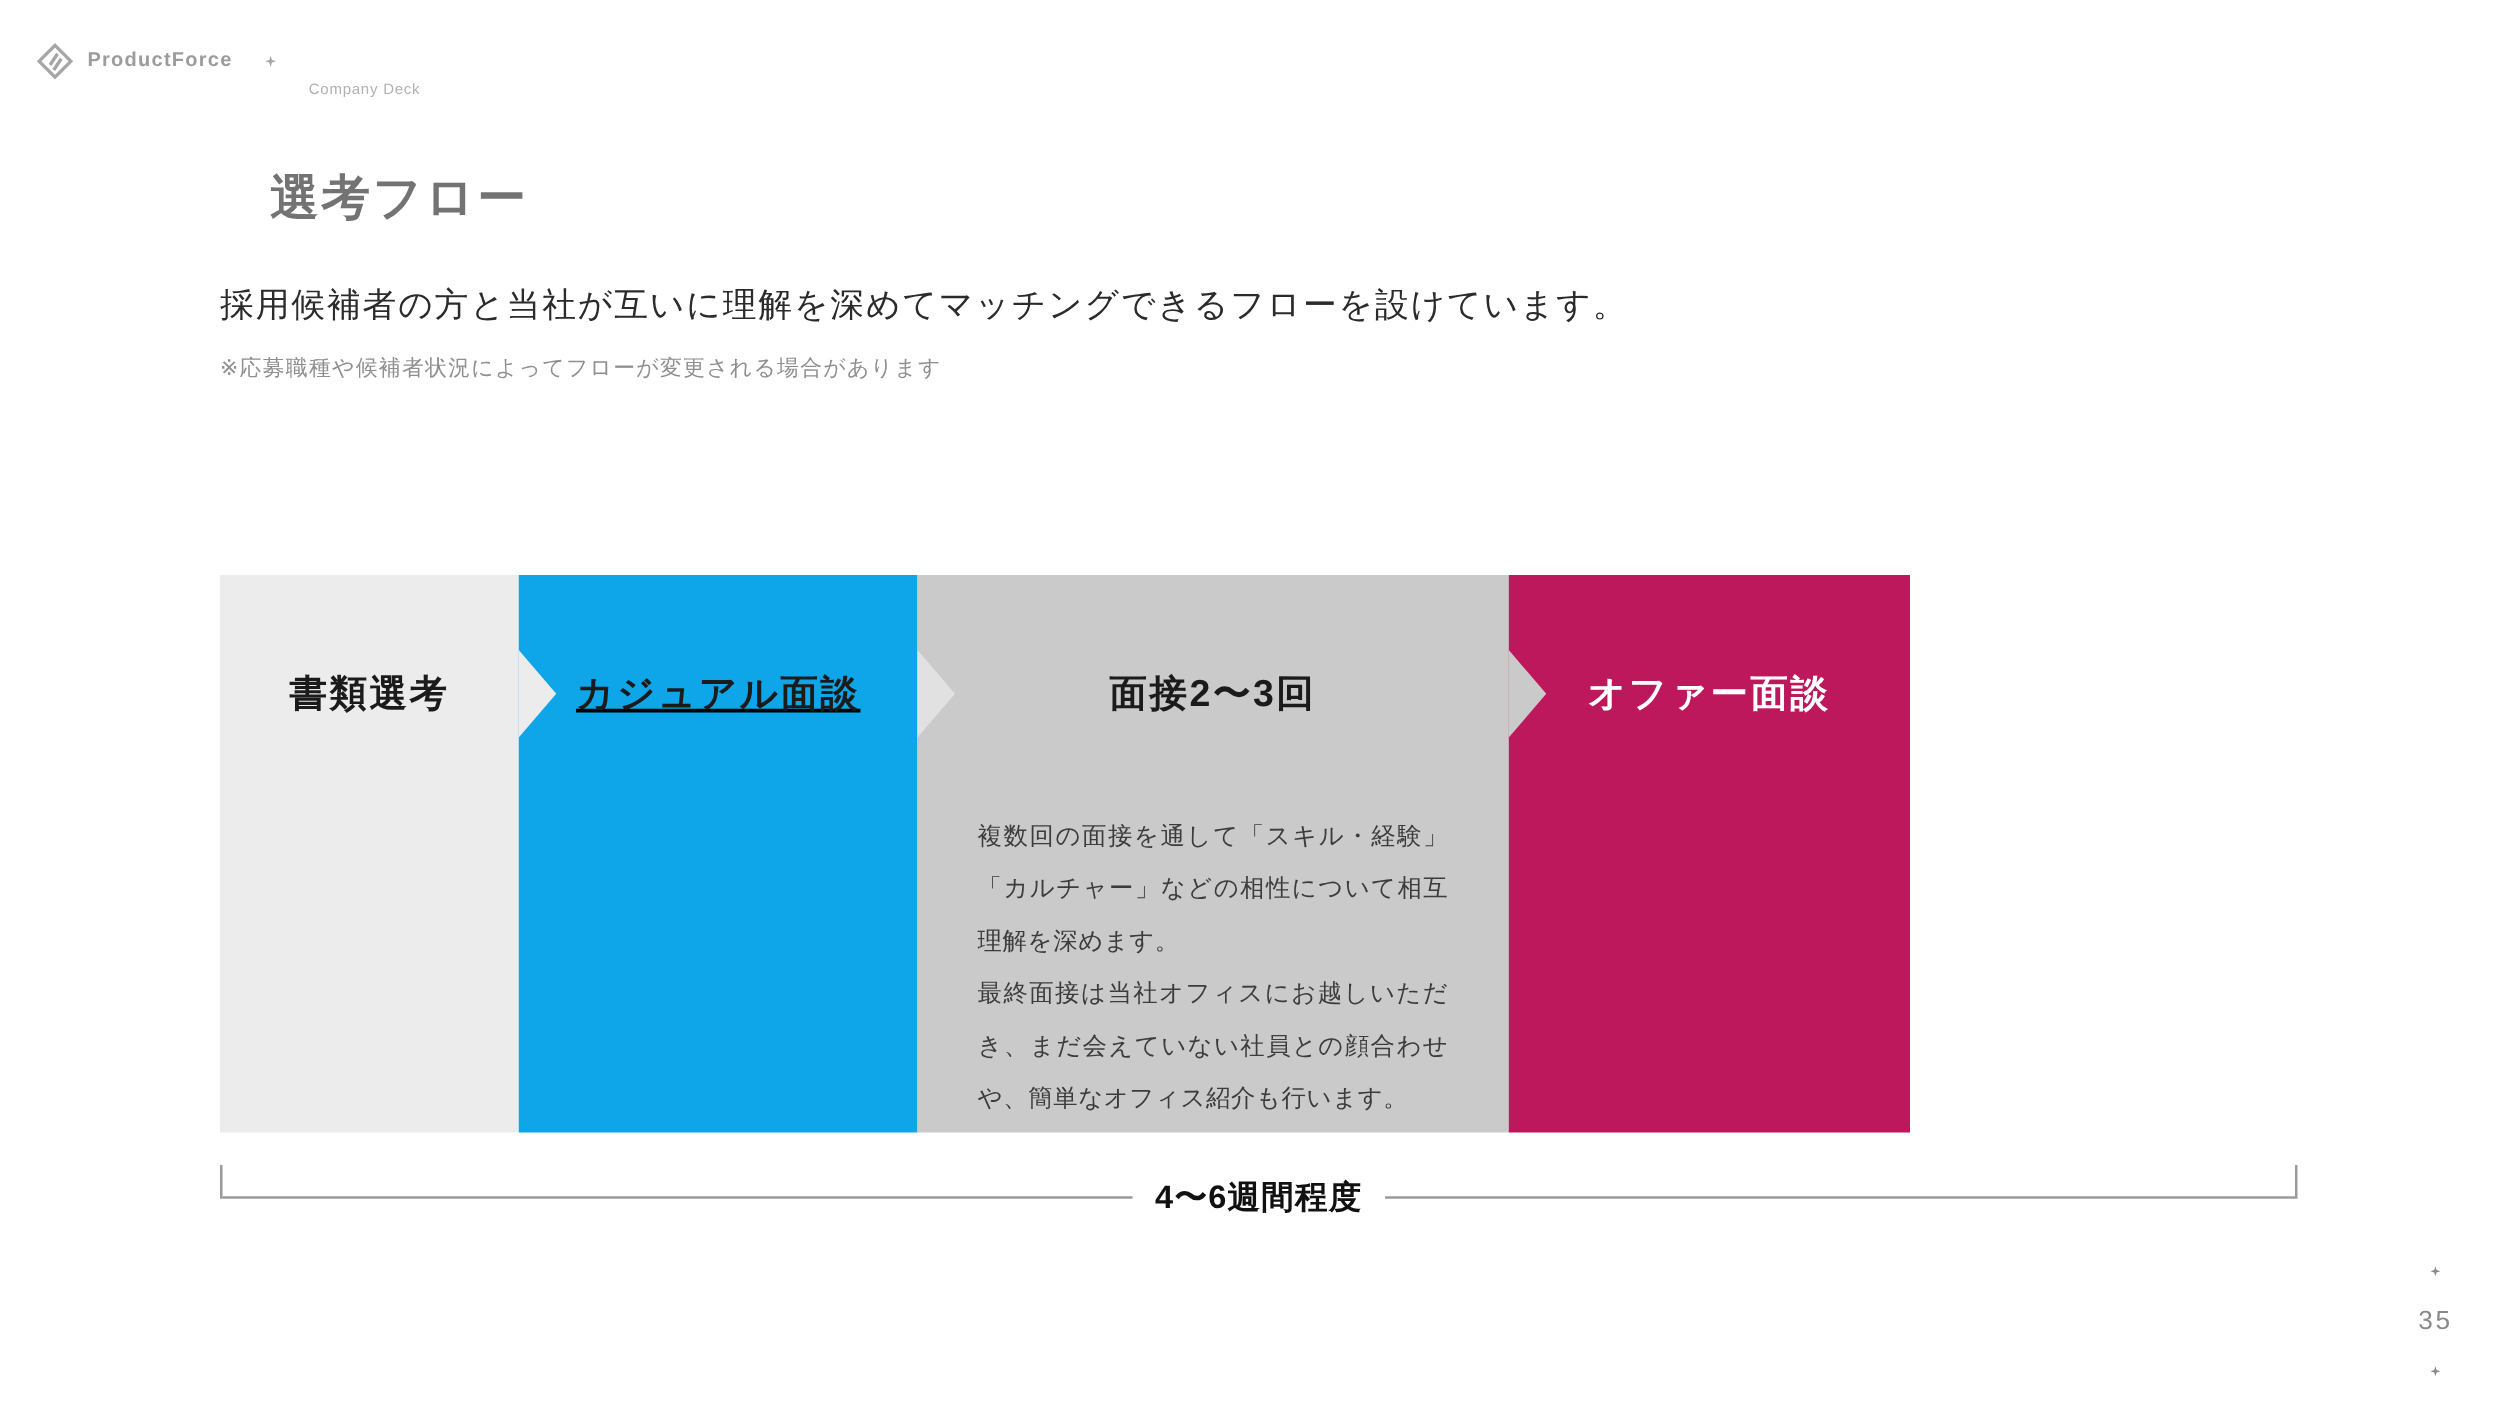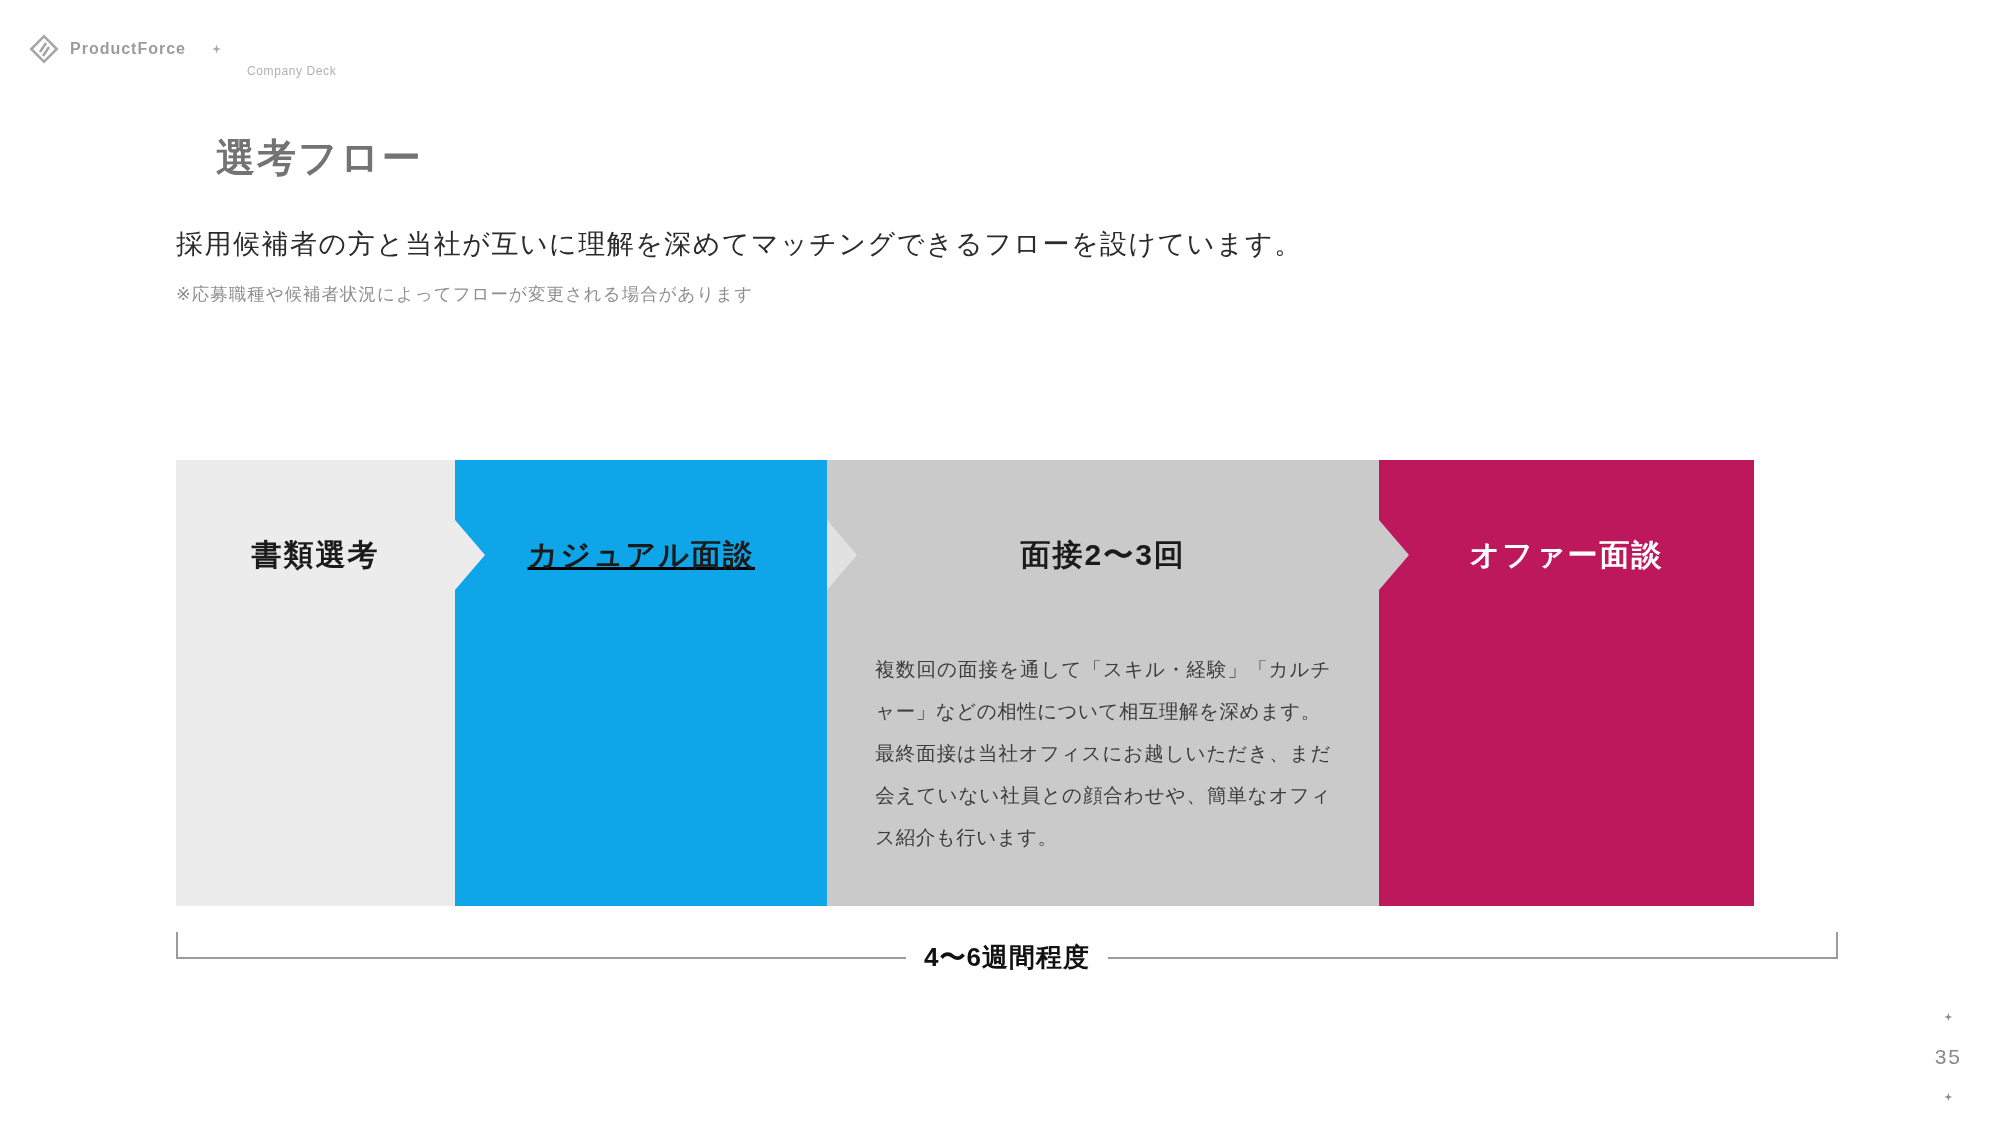--- a/index.html
+++ b/index.html
@@ -18,21 +18,21 @@
 
   
   .page-title { position:absolute; left:176px; top:131px; font-size:39px; font-weight:bold;
                 color:#737373; letter-spacing:2px;margin-left:40px; }
   .page-subtitle { position:absolute; left:176px; top:226px; font-size:27px; color:#2b2b2b;
                    letter-spacing:1.5px; }
   .page-note { position:absolute; left:176px; top:282px; font-size:17.5px; color:#8f8f8f;
                letter-spacing:1px; }
 
   
-  .flow { position:absolute; left:176px; top:460px; width:1578px; height:446px; display:flex; }
+  .flow { position:absolute; left:176px; top:460px; width:1352px; height:446px; display:flex; }
   .stage { position:relative; height:446px; }
   .stage-1 { width:294px; background:#ececec; }
   .stage-2 { width:392px; background:#0ea5e9;text-decoration:underline; }
   .stage-3 { width:581px; background:#cacaca; }
   .stage-4 { width:395px; background:#be185d; }
   .stage-1::after,.stage-2::after,.stage-3::after {
       content:""; position:absolute; top:60px; right:-30px; z-index:2;
       border-top:35px solid transparent; border-bottom:35px solid transparent; }
   .stage-1::after { border-left:30px solid #ececec; }
   .stage-2::after { border-left:30px solid #e1e1e1; }

